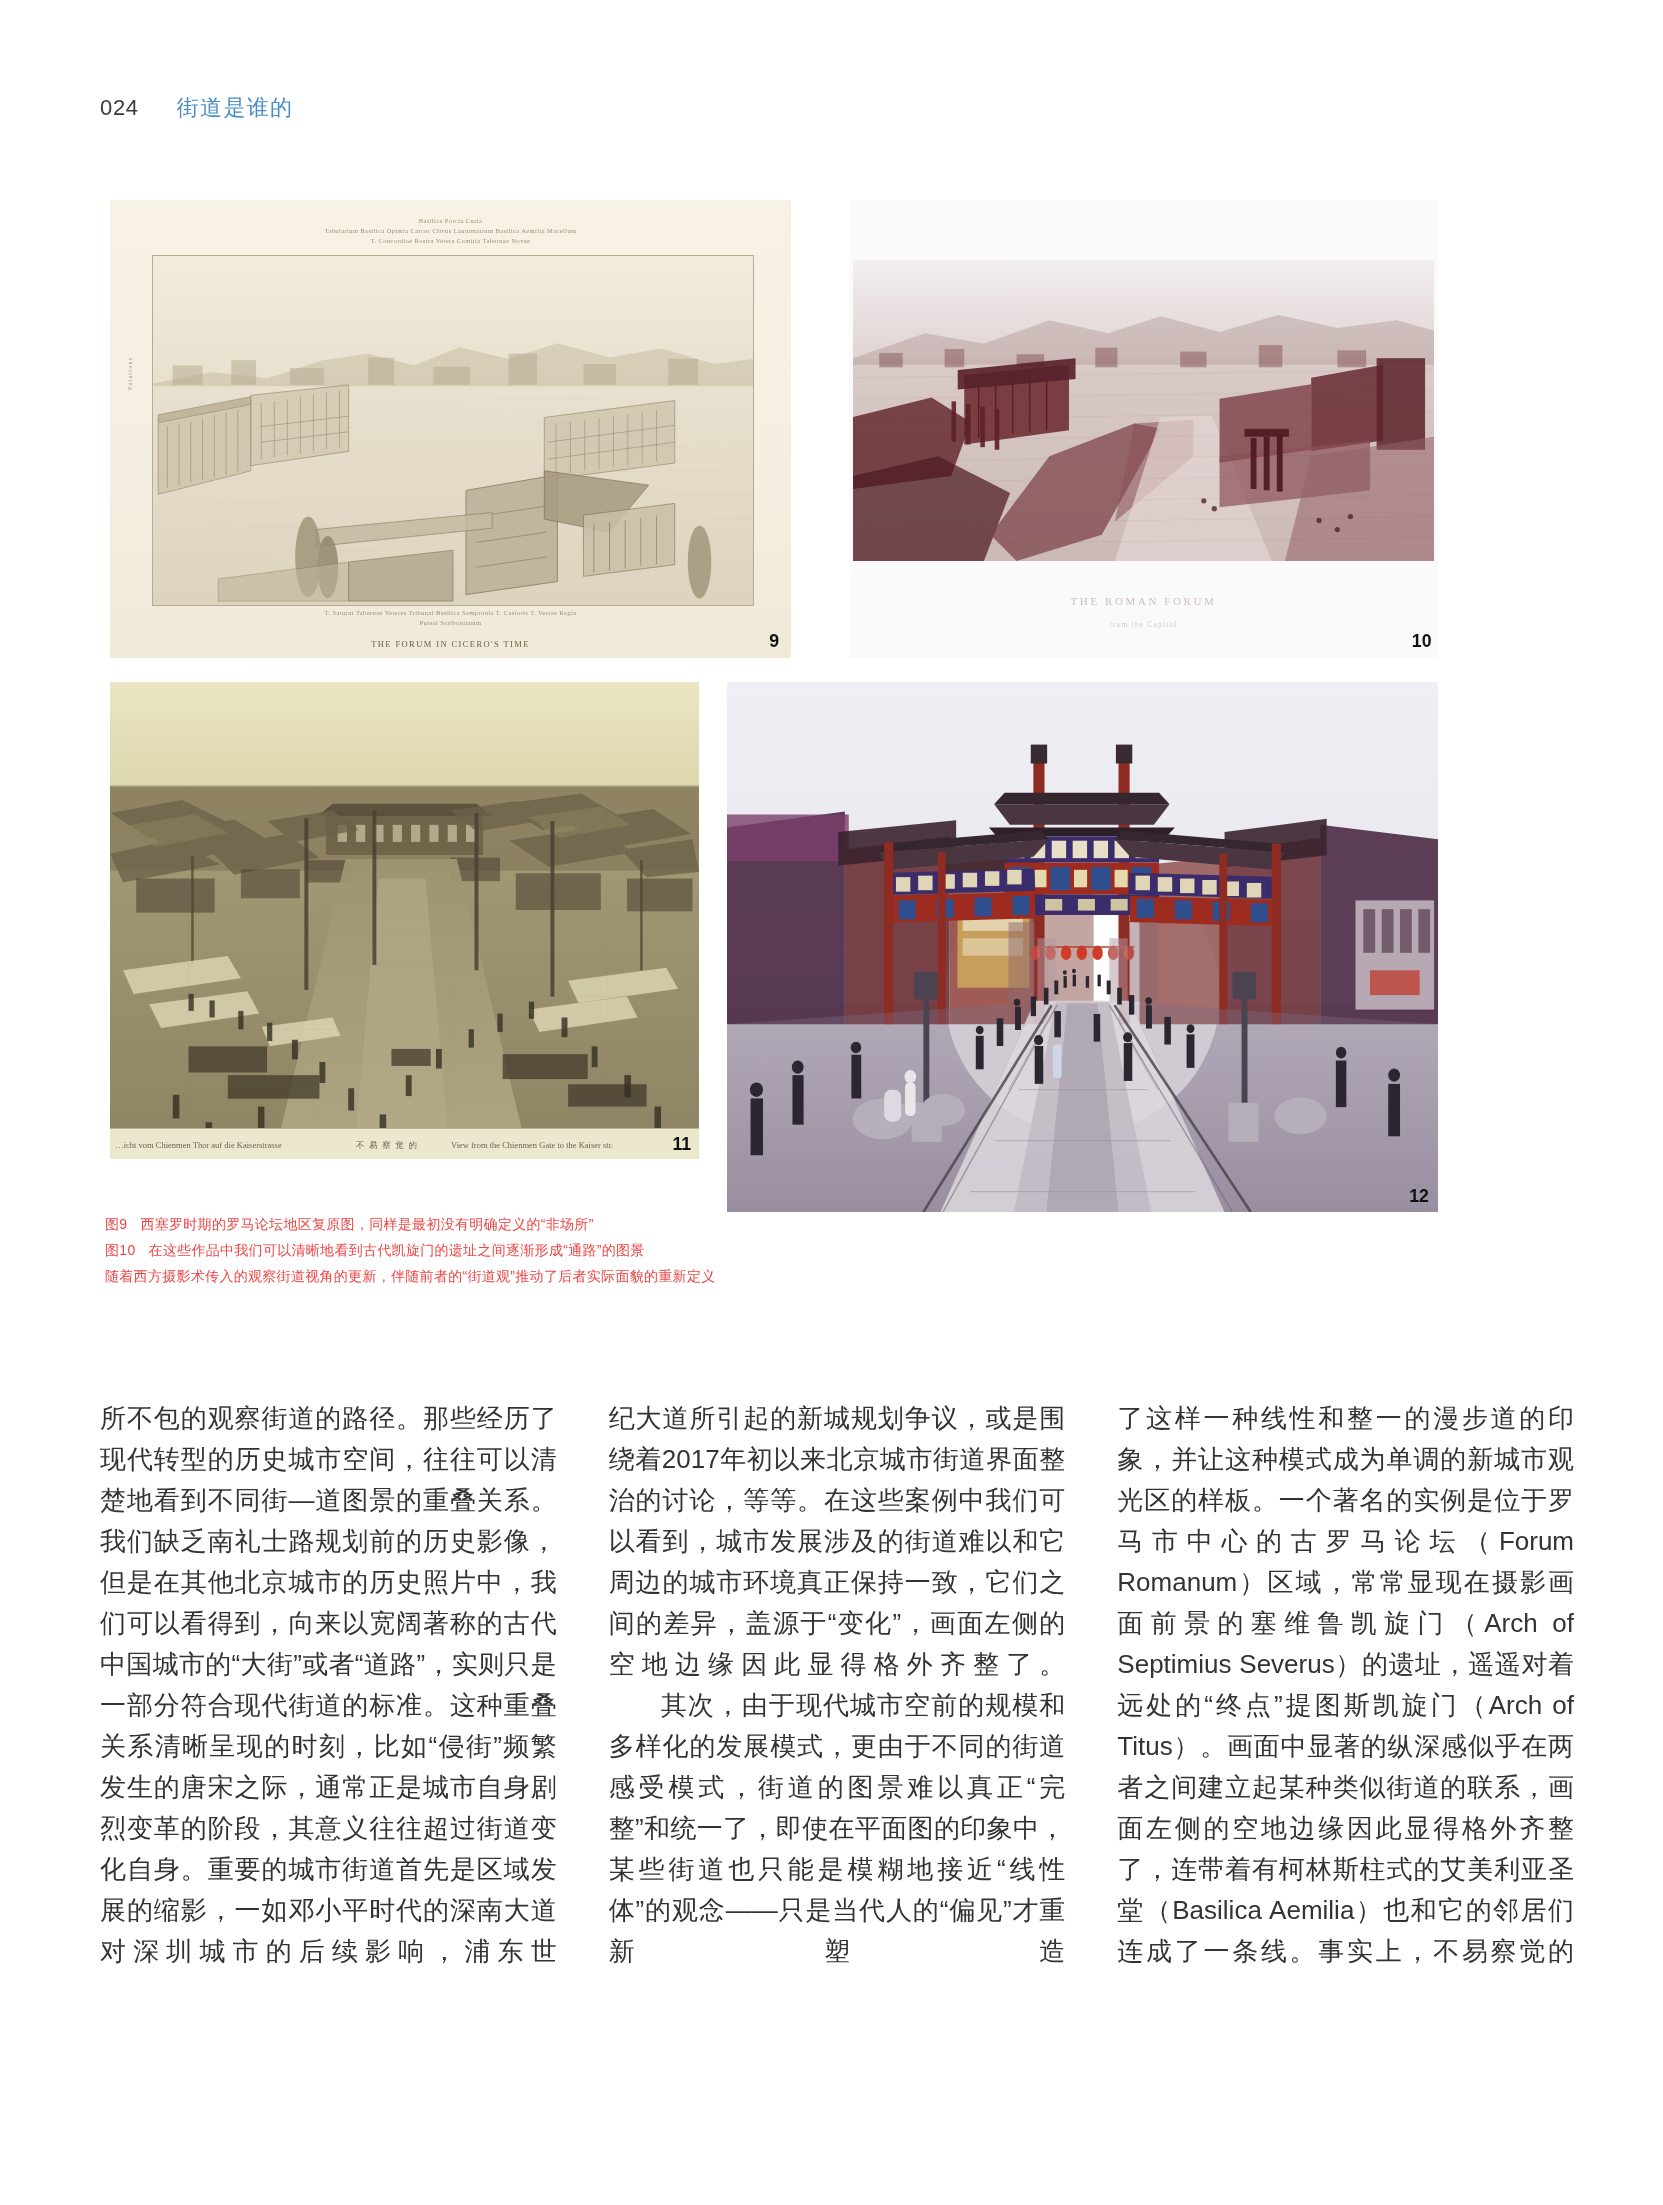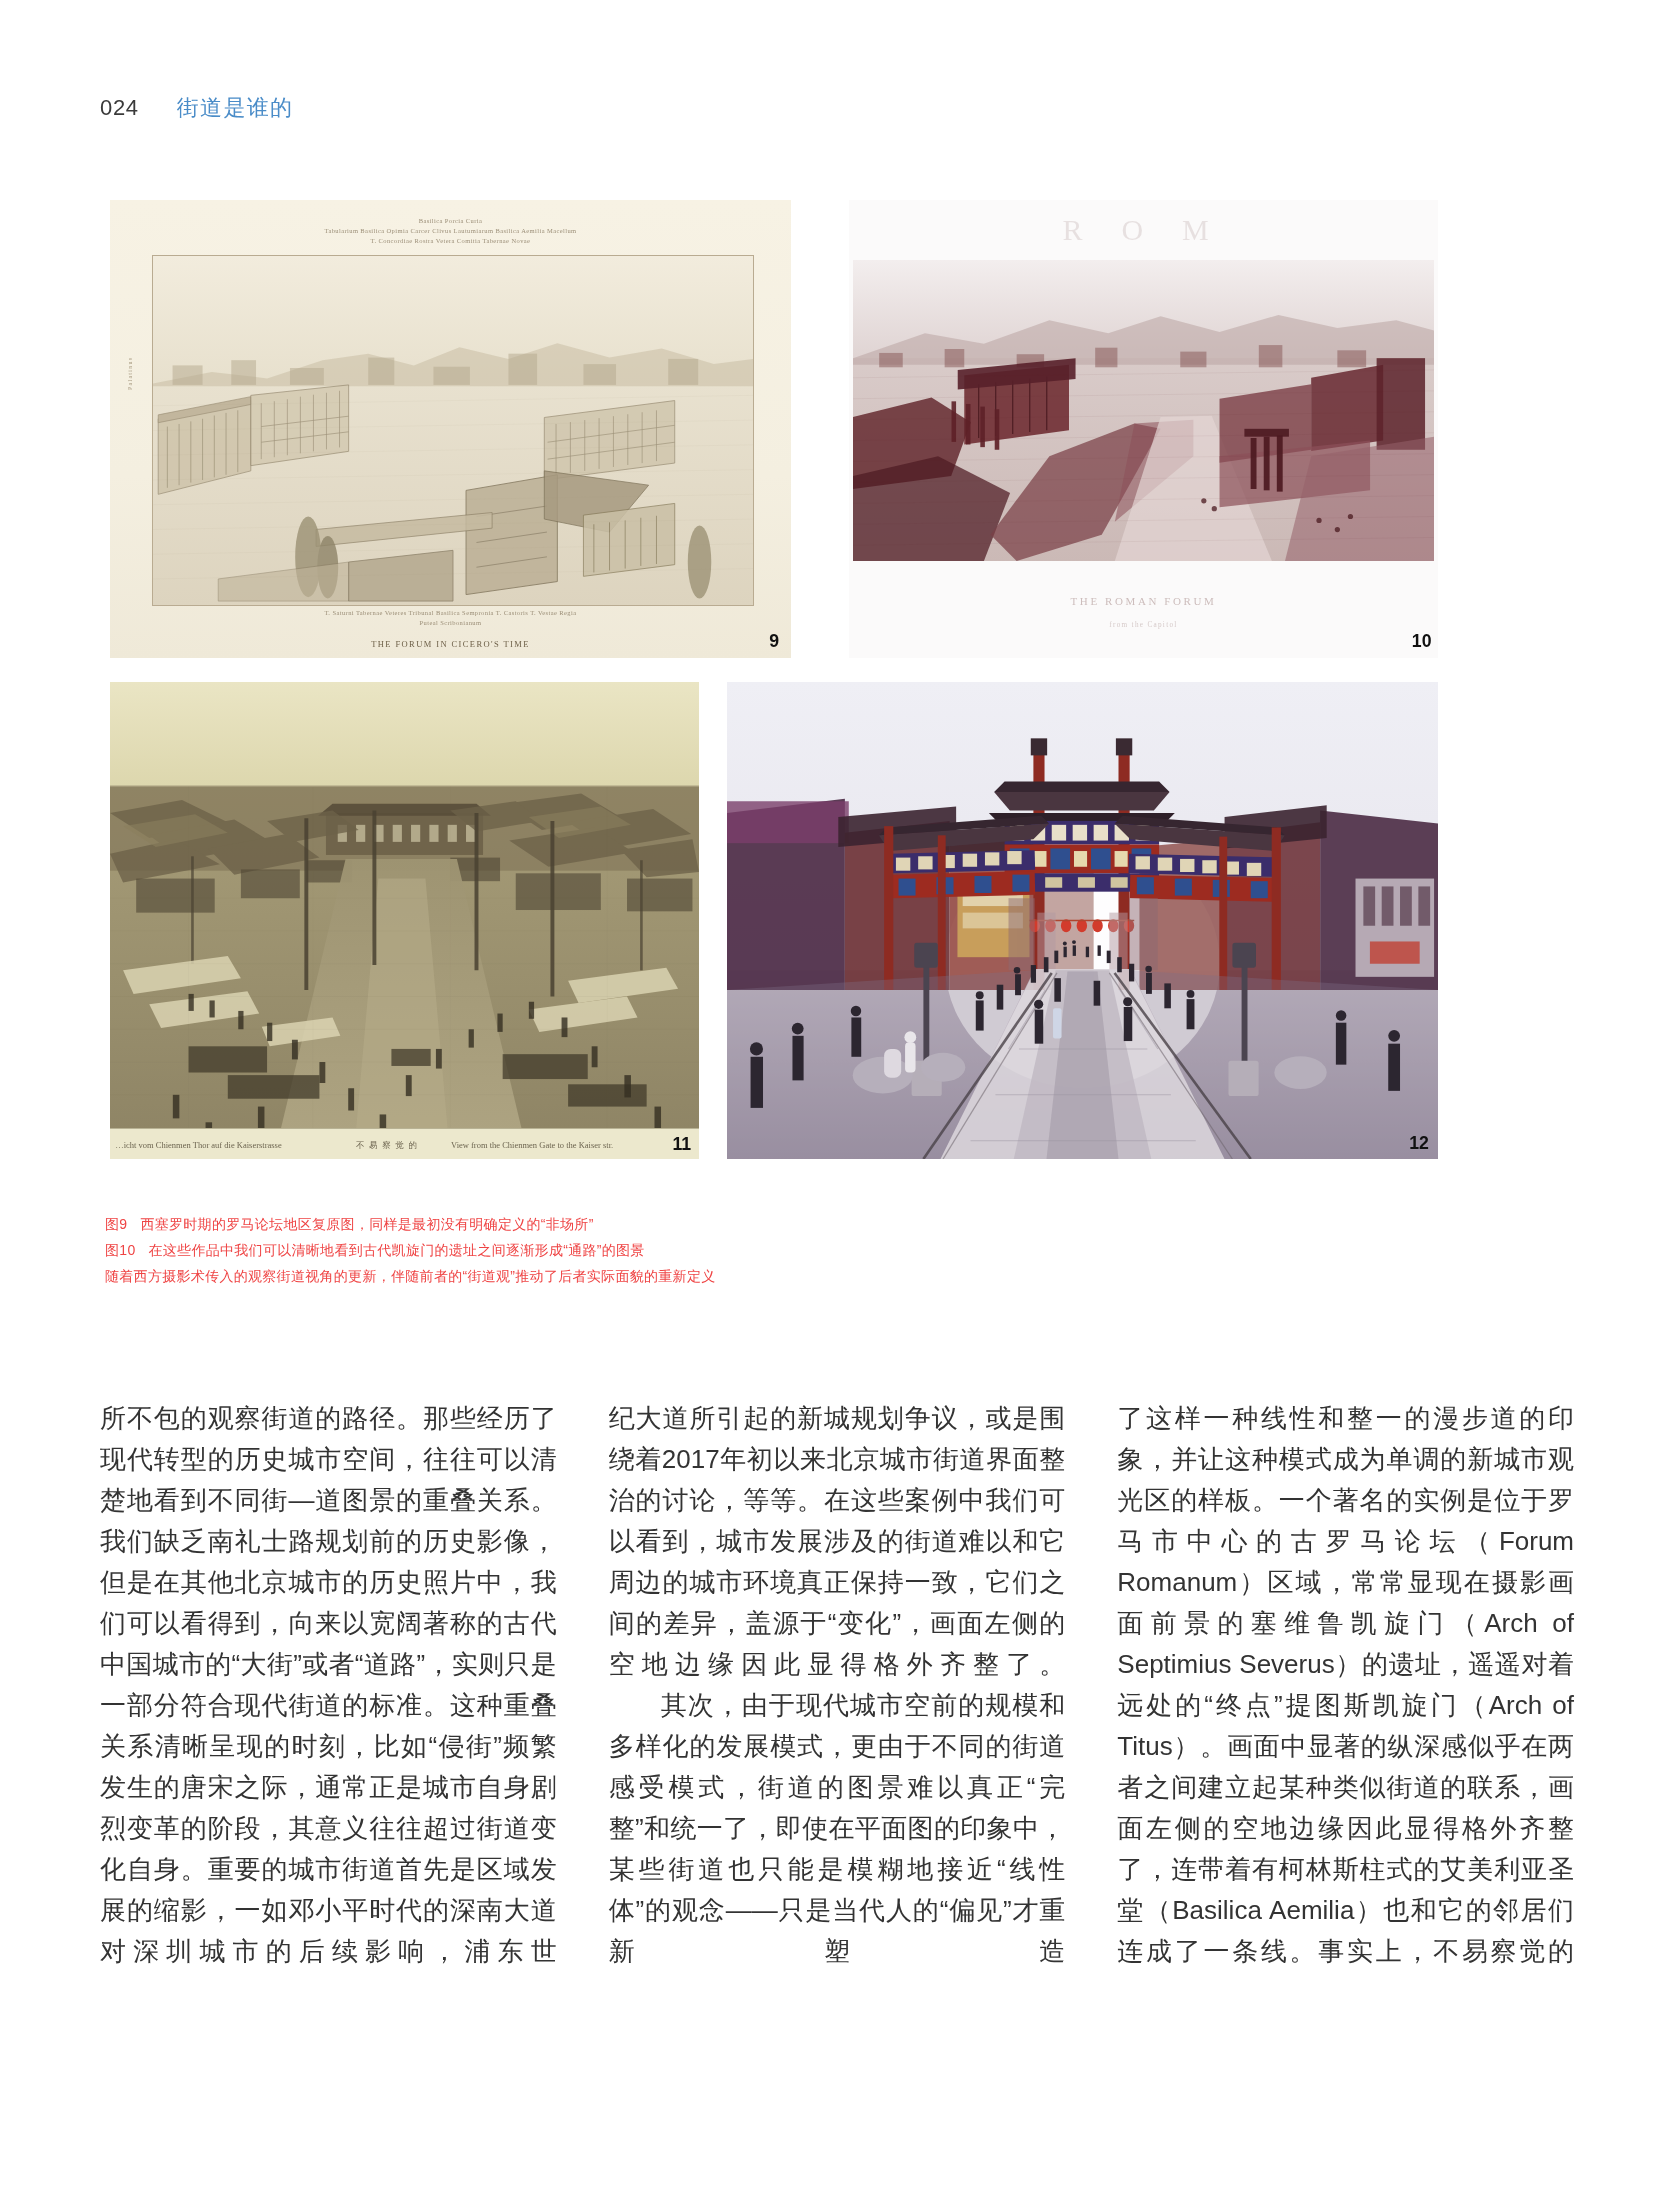--- a/index.html
+++ b/index.html
@@ -61,21 +61,21 @@
   #fig11 .strip{position:absolute;left:0;bottom:0;width:100%;height:30px;
       background:#ece8cd;border-top:0.7px solid #b8b294;}
   #fig11 .strip span{position:absolute;top:11px;font-family:"Liberation Serif",serif;
       font-size:8.5px;color:#6d6550;white-space:nowrap;}
   #fig11 .s-de{left:5.2px;}
   #fig11 .s-cn{left:246px;letter-spacing:4.6px;font-size:10.5px;color:#4c4636;}
   #fig11 .s-en{left:341px;}
   #fig11 .fignum{right:7.9px;bottom:3.9px;}
 
   
-  #fig12{left:727px;top:682px;width:711px;height:477px;background:#15803d;}
+  #fig12{left:727px;top:682px;width:711px;height:530px;background:#15803d;}
   #fig12 .photo{position:absolute;inset:0;overflow:hidden;
       background:linear-gradient(180deg,#e9e8ee 0%,#e2e0e7 26%,#b9b2bd 52%,#a79fae 72%,#9d95a6 100%);}
   #fig12 .fignum{right:9.2px;bottom:5.2px;}
 
   
   .captions{position:absolute;left:105px;top:1212px;width:1461px;
      font-size:14px;line-height:1.78;color:#ef4444;letter-spacing:0.3px;}
   .captions p{margin:0 0 1.3px 0;}
   .captions .lbl{margin-right:13px;}
 
@@ -245,21 +245,20 @@
         <div>T. Saturni                 Tabernae Veteres  Tribunal           Basilica Sempronia                    T. Castoris      T. Vestae      Regia</div>
         <div>Puteal Scribonianum</div>
       </div>
 
       <div class="title">THE FORUM IN CICERO'S TIME</div>
       <div class="fignum">9</div>
     </div>
 
     <div class="fig" id="fig10">
       <div class="card"></div>
-      <div class="ghost">R O M</div>
 
       <div class="plateframe">
         <svg width="100%" height="100%" viewBox="0 0 888 460" preserveAspectRatio="none">
           <defs>
             <linearGradient id="g10sky" x1="0" y1="0" x2="0" y2="1">
               <stop offset="0" stop-color="#f3eeee"></stop>
                 <stop offset="1" stop-color="#ded2d1"></stop>
             </linearGradient>
             <linearGradient id="g10gr" x1="0" y1="0" x2="0" y2="1">
               <stop offset="0" stop-color="#d9cbc9"></stop>

